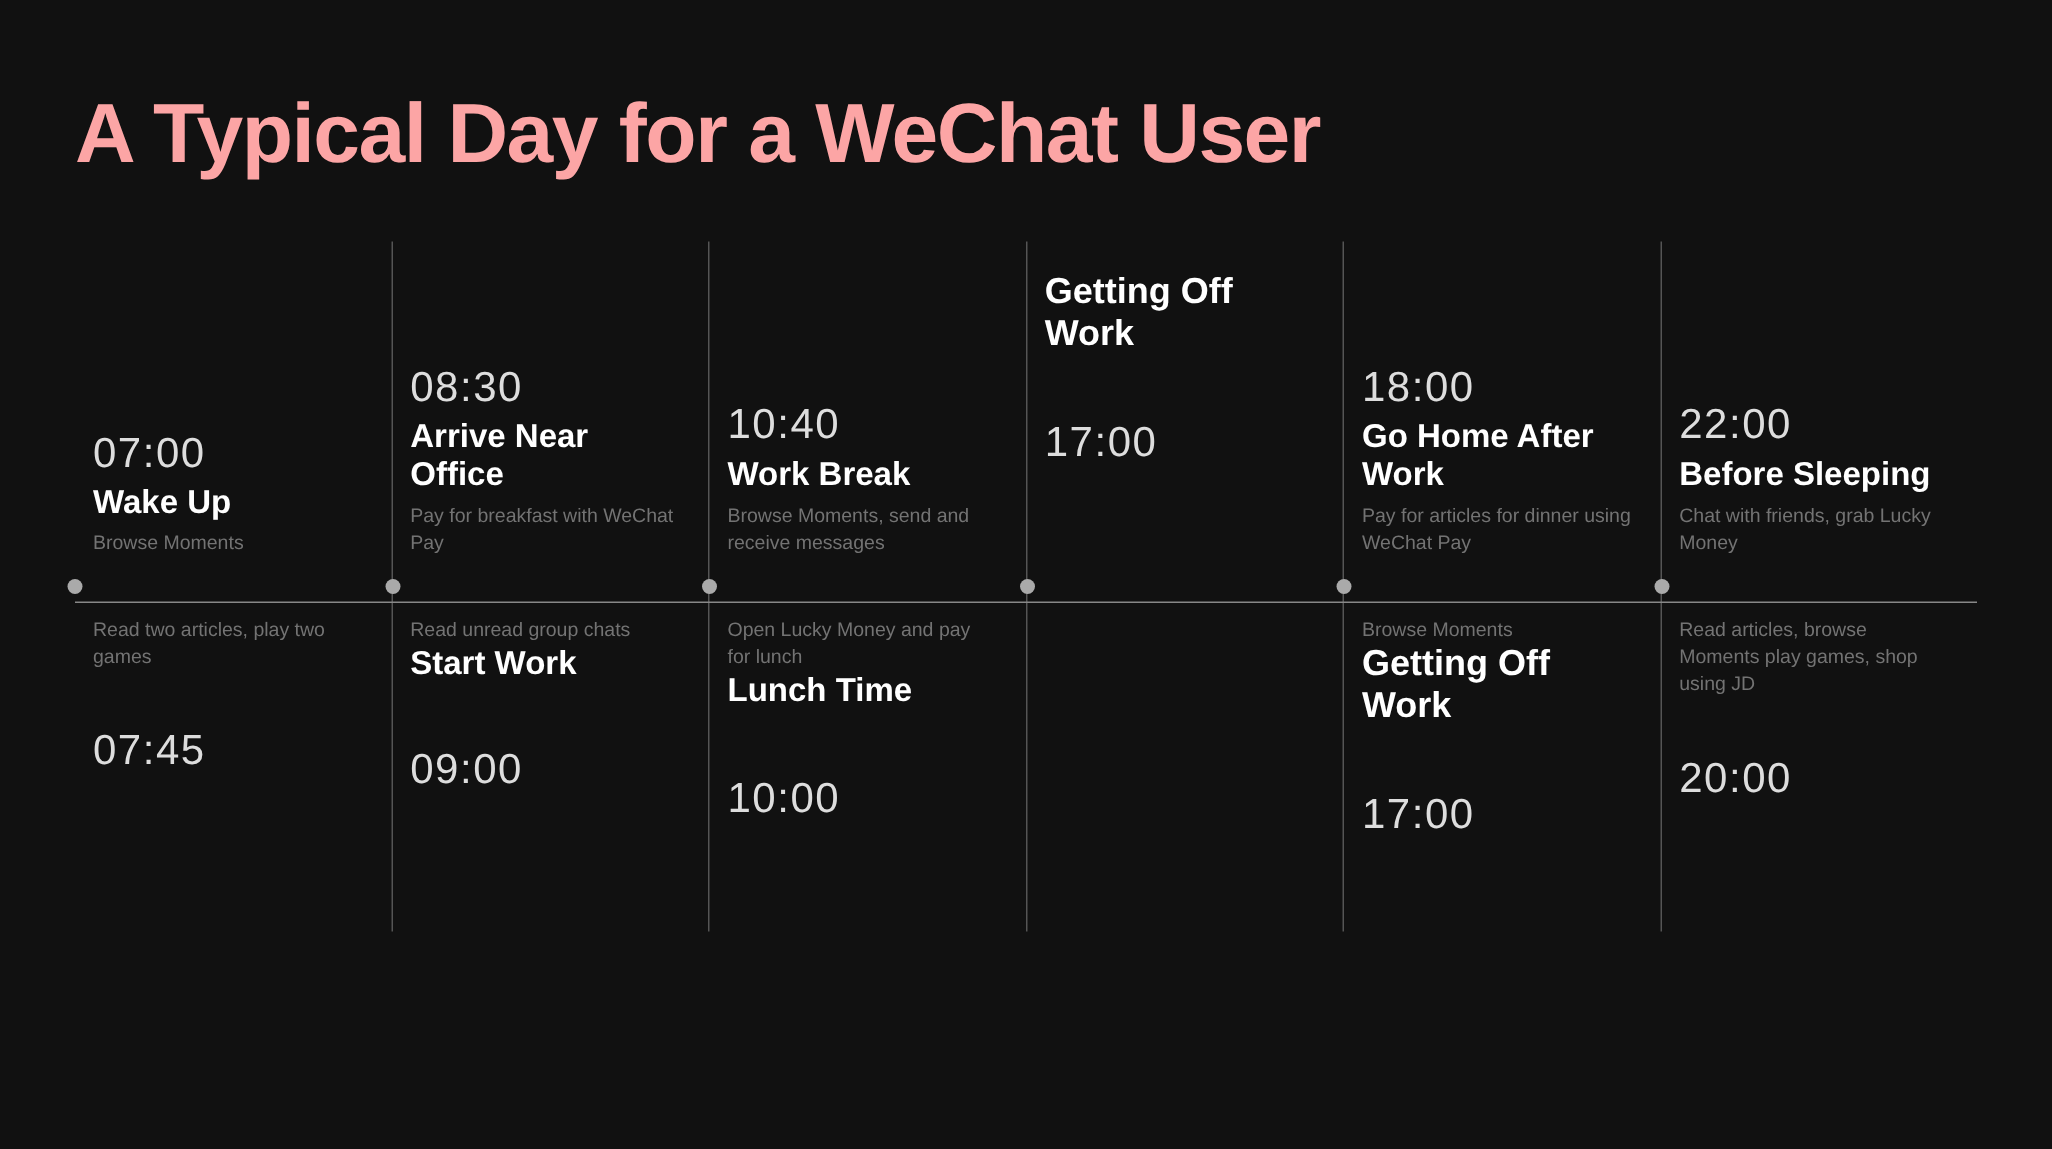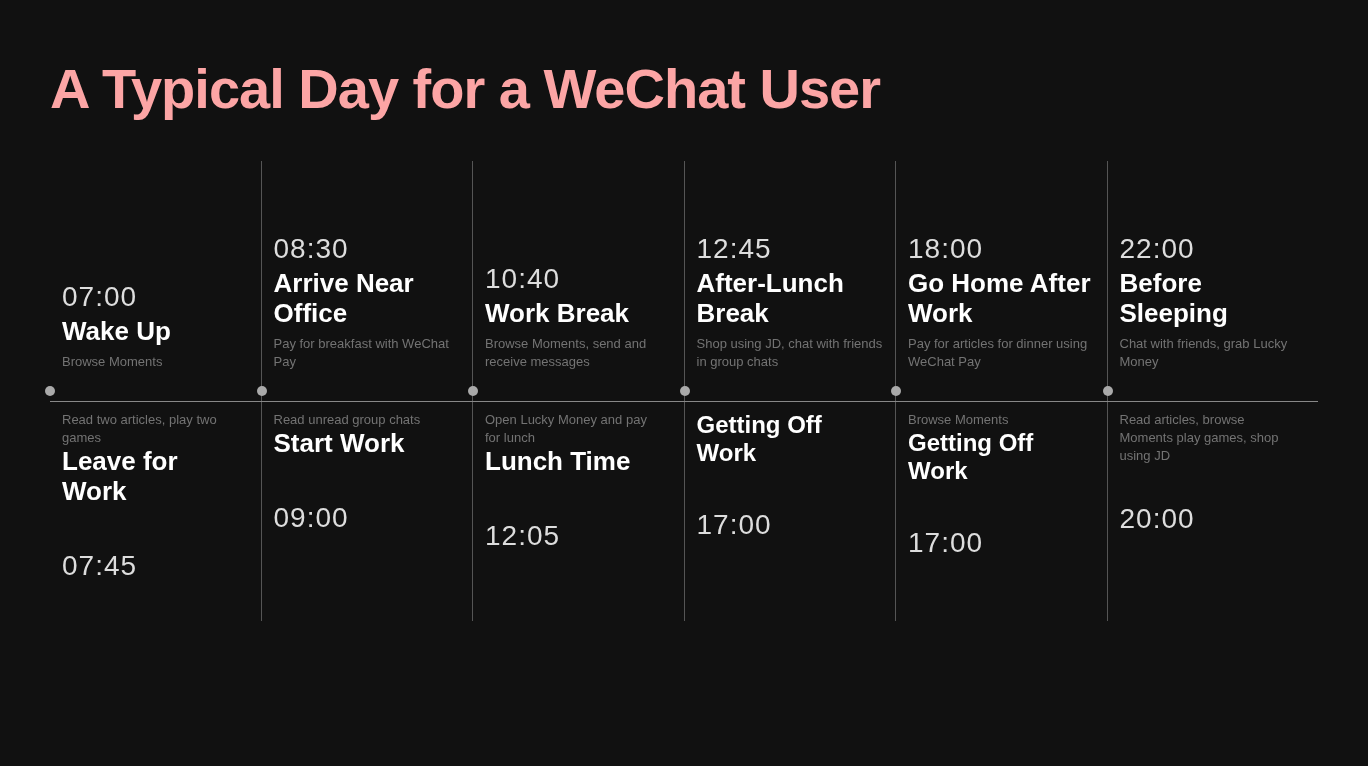--- a/index.html
+++ b/index.html
@@ -74,21 +74,21 @@
     .time-label {
       font-size: 28px;
       font-weight: 300;
       color: #ddd;
       margin-bottom: 4px;
       letter-spacing: 1px;
       margin-top: 37px;
     }
 
     .event-title {
-      font-size: 26px;
+      font-size: 22px;
       font-weight: 700;
       color: #fff;
       line-height: 1.15;
       margin-bottom: 6px;
     }
 
     .event-desc {
       font-size: 13px;
       color: #737373;
       line-height: 1.4;
@@ -110,21 +110,20 @@
 
     <div class="timeline-column" style="border-left:none;">
       <div class="timeline-dot"></div>
       <div class="top-section">
         <div class="time-label">07:00</div>
         <div class="event-title">Wake Up</div>
         <div class="event-desc">Browse Moments</div>
       </div>
       <div class="bottom-section">
         <div class="event-desc">Read two articles, play two games</div>
-        <div class="event-title">Leave for Work</div>
         <div class="time-label">07:45</div>
       </div>
     </div>
 
     <div class="timeline-column">
       <div class="timeline-dot"></div>
       <div class="top-section">
         <div class="time-label">08:30</div>
         <div class="event-title">Arrive Near Office</div>
         <div class="event-desc">Pay for breakfast with WeChat Pay</div>
@@ -139,31 +138,26 @@
     <div class="timeline-column">
       <div class="timeline-dot"></div>
       <div class="top-section">
         <div class="time-label">10:40</div>
         <div class="event-title">Work Break</div>
         <div class="event-desc">Browse Moments, send and receive messages</div>
       </div>
       <div class="bottom-section">
         <div class="event-desc">Open Lucky Money and pay for lunch</div>
         <div class="event-title">Lunch Time</div>
-        <div class="time-label">12:05</div>
-      </div>
-    </div>
-
-    <div class="timeline-column">
-      <div class="timeline-dot"></div>
-      <div class="top-section">
-        <div class="time-label">12:45</div>
-        <div class="event-title">After-Lunch Break</div>
-        <div class="event-desc">Shop using JD, chat with friends in group chats</div>
-      </div>
+        <div class="time-label">10:00</div>
+      </div>
+    </div>
+
+    <div class="timeline-column">
+      <div class="timeline-dot"></div>
       <div class="bottom-section">
         <div class="event-desc"></div>
         <div class="event-title" style="font-size:24px;">Getting Off Work</div>
         <div class="time-label">17:00</div>
       </div>
     </div>
 
     <div class="timeline-column">
       <div class="timeline-dot"></div>
       <div class="top-section">

